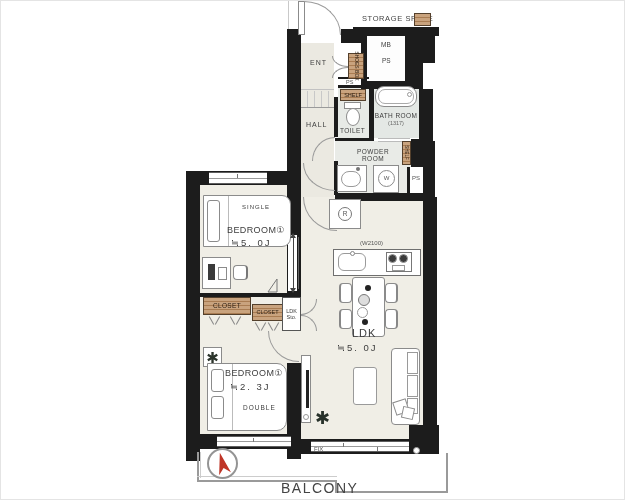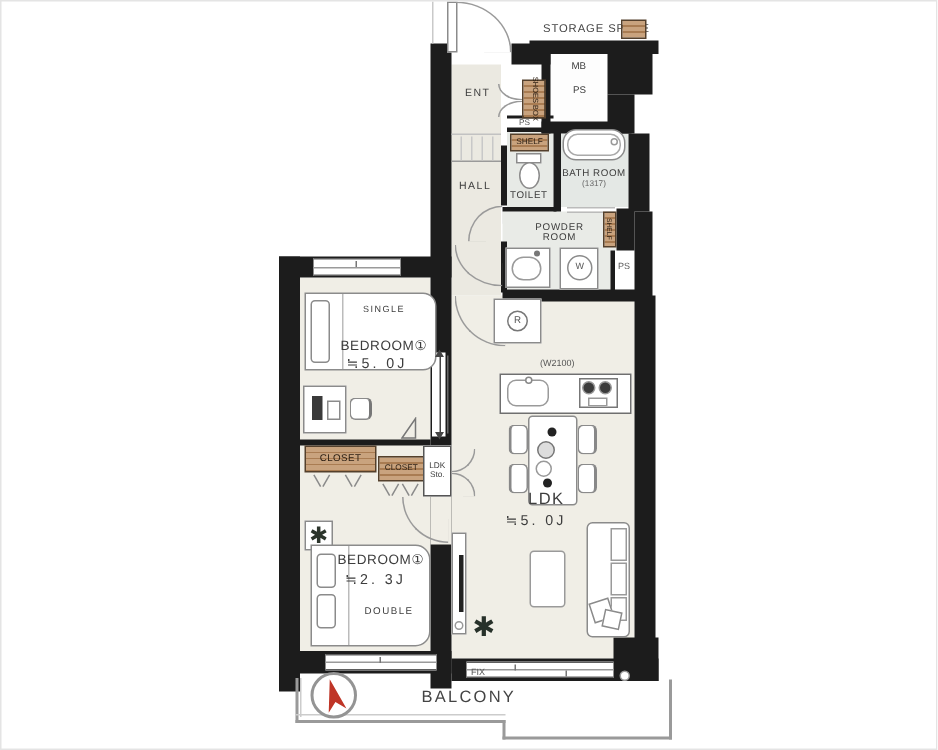--- a/index.html
+++ b/index.html
@@ -235,19 +235,19 @@
 
   <div class="lbl" style="left:313px;top:445px;font-size:6px;color:#555">FIX</div>
   <div class="fx circ" style="left:412px;top:446px;width:7px;height:7px;border-color:#999"></div>
   <div class="ln" style="left:196px;top:451px;width:2px;height:30px"></div>
   <div class="ln" style="left:199px;top:451px;width:1px;height:26px;background:#cccccc"></div>
   <div class="ln" style="left:196px;top:479px;width:140px;height:2px"></div>
   <div class="ln" style="left:196px;top:475px;width:140px;height:1px;background:#cccccc"></div>
   <div class="ln" style="left:334px;top:479px;width:2px;height:13px"></div>
   <div class="ln" style="left:334px;top:490px;width:113px;height:2px"></div>
   <div class="ln" style="left:445px;top:452px;width:2px;height:40px"></div>
-  <div class="lbl" style="left:280px;top:458px;font-size:11px;letter-spacing:1.5px;color:#444">BALCONY</div>
+  <div class="lbl" style="left:280px;top:479px;font-size:14px;letter-spacing:1.5px;color:#444">BALCONY</div>
 
   <div class="fx circ" style="left:206px;top:447px;width:31px;height:31px;border:2px solid #949494">
     <div style="position:absolute;left:3px;top:2px;width:21px;height:23px;background:#bf3527;clip-path:polygon(50% 2%,79% 96%,50% 70%,21% 96%);transform:rotate(-14deg)"></div>
   </div>
 
 </div>
 
 </body></html>

